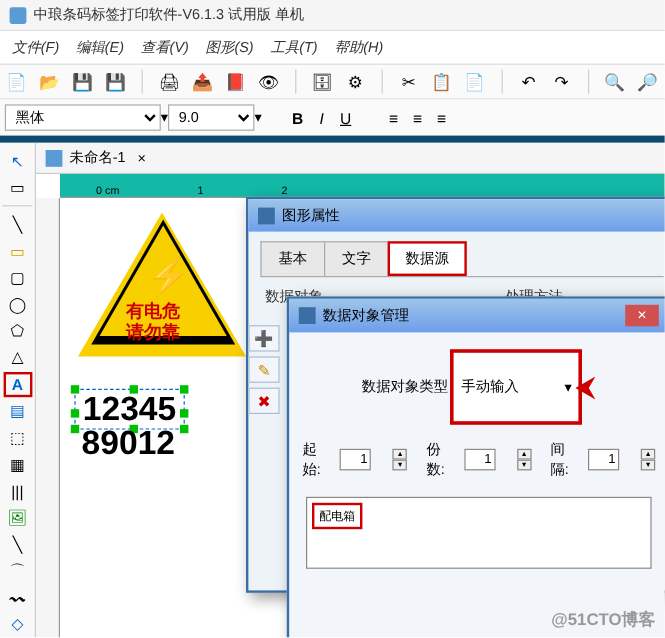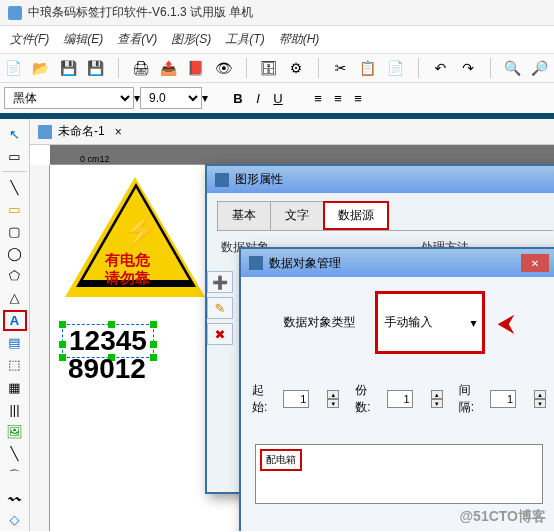--- a/index.html
+++ b/index.html
@@ -15,21 +15,21 @@
     .select { border: 1px solid #aaa; background: #fff; padding: 2px 4px; font-size: 12px; }
     .fb-icon { width: 20px; height: 20px; display: flex; align-items: center; justify-content: center; font-size: 13px; border: 1px solid transparent; }
     .workspace { display: flex; height: calc(100% - 120px); }
     .sidebar { width: 30px; display: flex; flex-direction: column; background: #f8f8f8; border-right: 1px solid #ccc; padding-top: 4px; }
     .side-tool { width: 24px; height: 24px; margin: 1px auto; display: flex; align-items: center; justify-content: center; font-size: 13px; cursor: pointer; }
     .side-sel { border: 2px solid #cc0000; color: #0066cc; font-weight: bold; }
     .canvas-area { flex: 1; position: relative; background: #fff; overflow: hidden; }
     .tabbar { padding: 4px 8px; background: #f5f5f5; border-bottom: 1px solid #ccc; display: flex; align-items: center; gap: 6px; }
     .doc-icon { width: 14px; height: 14px; background: #5b9bd5; }
     .close-x { cursor: pointer; padding: 0 4px; }
-    .ruler-h { height: 20px; margin-left: 20px; background: #737373; border-bottom: 1px solid #999; font-size: 9px; display: flex; align-items: flex-end; padding-left: 30px; }
+    .ruler-h { height: 20px; margin-left: 20px; background: #14b8a6; border-bottom: 1px solid #999; font-size: 9px; display: flex; align-items: flex-end; padding-left: 30px; gap: 65px; }
     .canvas-inner { position: relative; display: flex; height: 100%; }
     .ruler-v { width: 20px; background: #f5f5f5; border-right: 1px solid #999; }
     .page { flex: 1; background: #fff; position: relative; padding: 10px 8px; }
     .triangle-sign { position: absolute; top: 12px; left: 15px; width: 0; height: 0; border-left: 70px solid transparent; border-right: 70px solid transparent; border-bottom: 120px solid #f8d000; }
     .triangle-inner { position: absolute; top: 18px; left: 26px; width: 0; height: 0; border-left: 60px solid transparent; border-right: 60px solid transparent; border-bottom: 104px solid #000; }
     .triangle-inner2 { position: absolute; top: 23px; left: 33px; width: 0; height: 0; border-left: 53px solid transparent; border-right: 53px solid transparent; border-bottom: 92px solid #f8d000; }
     .bolt { position: absolute; top: 48px; left: 72px; color: #cc0000; font-size: 30px; }
     .sign-text { position: absolute; top: 86px; left: 55px; color: #cc0000; font-size: 15px; font-weight: bold; text-align: center; line-height: 18px; }
     .text-obj { position: absolute; border: 1px dashed #0066cc; padding: 0 6px; font-size: 28px; font-family: Arial; font-weight: 600; }
     .handle { position: absolute; width: 7px; height: 7px; background: #00c000; }
@@ -37,23 +37,23 @@
     .dlg-title { background: linear-gradient(#9fc5e8, #6d9eeb); color: #000; padding: 5px 8px; display: flex; align-items: center; gap: 6px; font-size: 12px; }
     .dlg-title .ico { width: 14px; height: 14px; background: #3a6ea5; }
     .dlg-body { padding: 8px 10px; }
     .tabs { display: flex; border-bottom: 1px solid #aaa; }
     .tab { padding: 5px 14px; border: 1px solid #aaa; border-bottom: none; background: #e8e8e8; margin-right: -1px; font-size: 12px; }
     .tab.sel { background: #fff; border: 2px solid #cc0000; padding: 4px 13px; }
     .panel-row { display: flex; padding: 8px 4px; color: #333; }
     .dlg2 { position: absolute; border: 2px solid #3a6ea5; background: #f2f5fa; box-shadow: 4px 4px 12px rgba(0,0,0,.4); }
     .close-btn { margin-left: auto; width: 28px; height: 18px; background: #d05050; color: #fff; display: flex; align-items: center; justify-content: center; font-size: 10px; }
     .dlg2-body { padding: 14px; }
-    .type-row { display: flex; align-items: center; gap: 20px; margin-bottom: 28px; justify-content: center; }
+    .type-row { display: flex; align-items: center; gap: 2px; margin-bottom: 12px; justify-content: center; }
     .combo { border: 3px solid #cc0000; background: #fff; padding: 20px 6px; width: 110px; display: flex; justify-content: space-between; align-items: center; }
-    .num-row { display: flex; gap: 16px; align-items: center; margin-bottom: 28px; font-size: 12px; justify-content: center; }
+    .num-row { display: flex; gap: 16px; align-items: center; margin-bottom: 14px; font-size: 12px; justify-content: center; }
     .num-row input { width: 26px; border: 1px solid #888; padding: 2px; text-align: right; font-size: 11px; }
     .spinner { display: inline-flex; flex-direction: column; margin-left: 2px; }
     .spinner span { font-size: 7px; line-height: 7px; border: 1px solid #888; width: 12px; text-align: center; background: #eee; }
     .textarea { border: 1px solid #888; background: #fff; height: 60px; width: 100%; padding: 4px; font-size: 10px; }
     .textarea-highlight { border: 2px solid #cc0000; display: inline-block; padding: 2px 4px; }
     .btn-row { display: flex; justify-content: flex-end; gap: 14px; margin-top: 70px; }
     .btn { border: 1px solid #888; background: #f0f0f0; padding: 4px 20px; cursor: pointer; font-size: 12px; }
     .side-btns { position: absolute; left: -34px; top: 22px; display: flex; flex-direction: column; gap: 4px; }
     .side-btn { width: 26px; height: 22px; border: 1px solid #a8bcd8; background: #f2f5fa; display: flex; align-items: center; justify-content: center; font-size: 13px; }
     .watermark { position: absolute; right: 8px; bottom: 6px; color: #999; font-size: 14px; font-weight: 600; }
@@ -97,21 +97,21 @@
   <div class="tb-icon">↶</div>
   <div class="tb-icon">↷</div>
   <div class="tb-sep"></div>
   <div class="tb-icon">🔍</div>
   <div class="tb-icon">🔎</div>
 </div>
 
 <div class="fontbar">
   <select class="select" style="width:130px"><option>黑体</option></select>
   <span>▾</span>
-  <select class="select" style="width:62px"><option>9.0</option></select>
+  <select class="select" style="width:72px"><option>9.0</option></select>
   <span>▾</span>
   <div style="width:20px"></div>
   <div class="fb-icon">
       <b>B</b>
     </div>
   <div class="fb-icon">
       <i>I</i>
     </div>
   <div class="fb-icon">
       <u>U</u>

